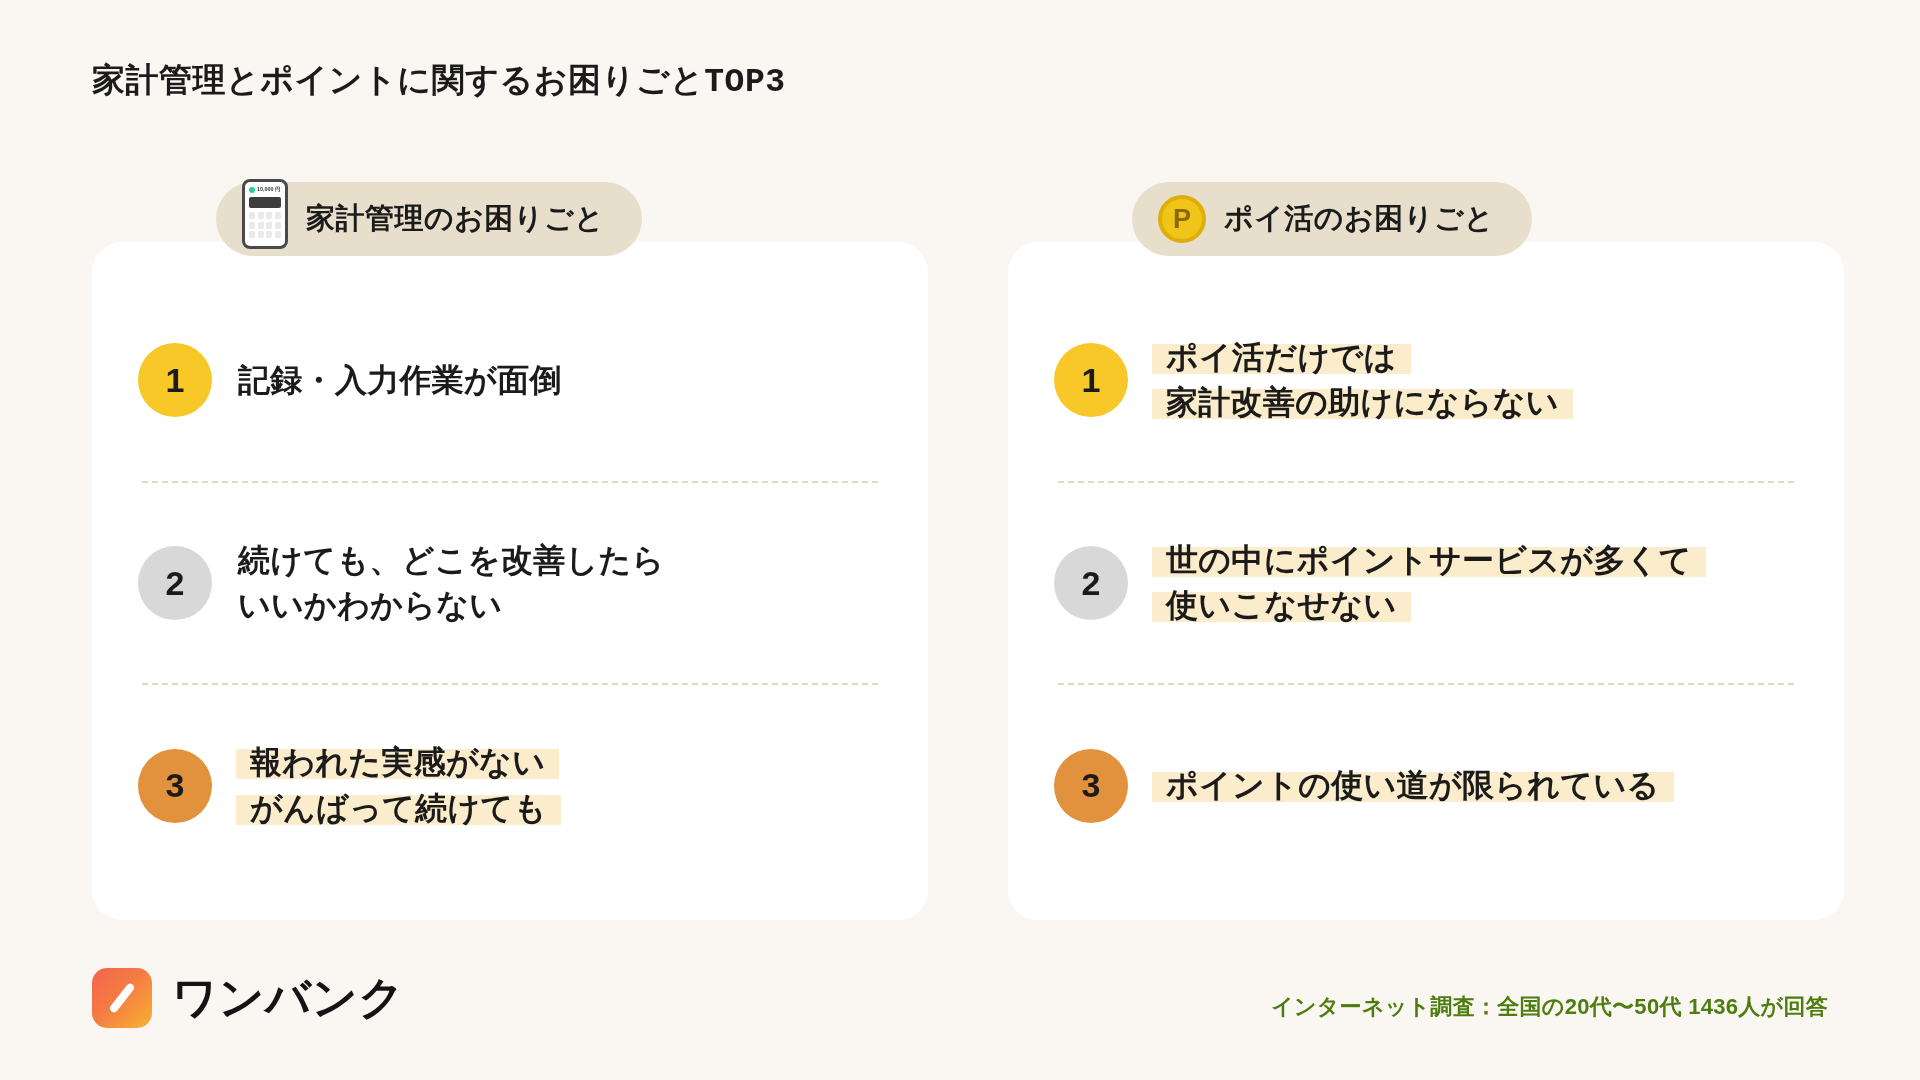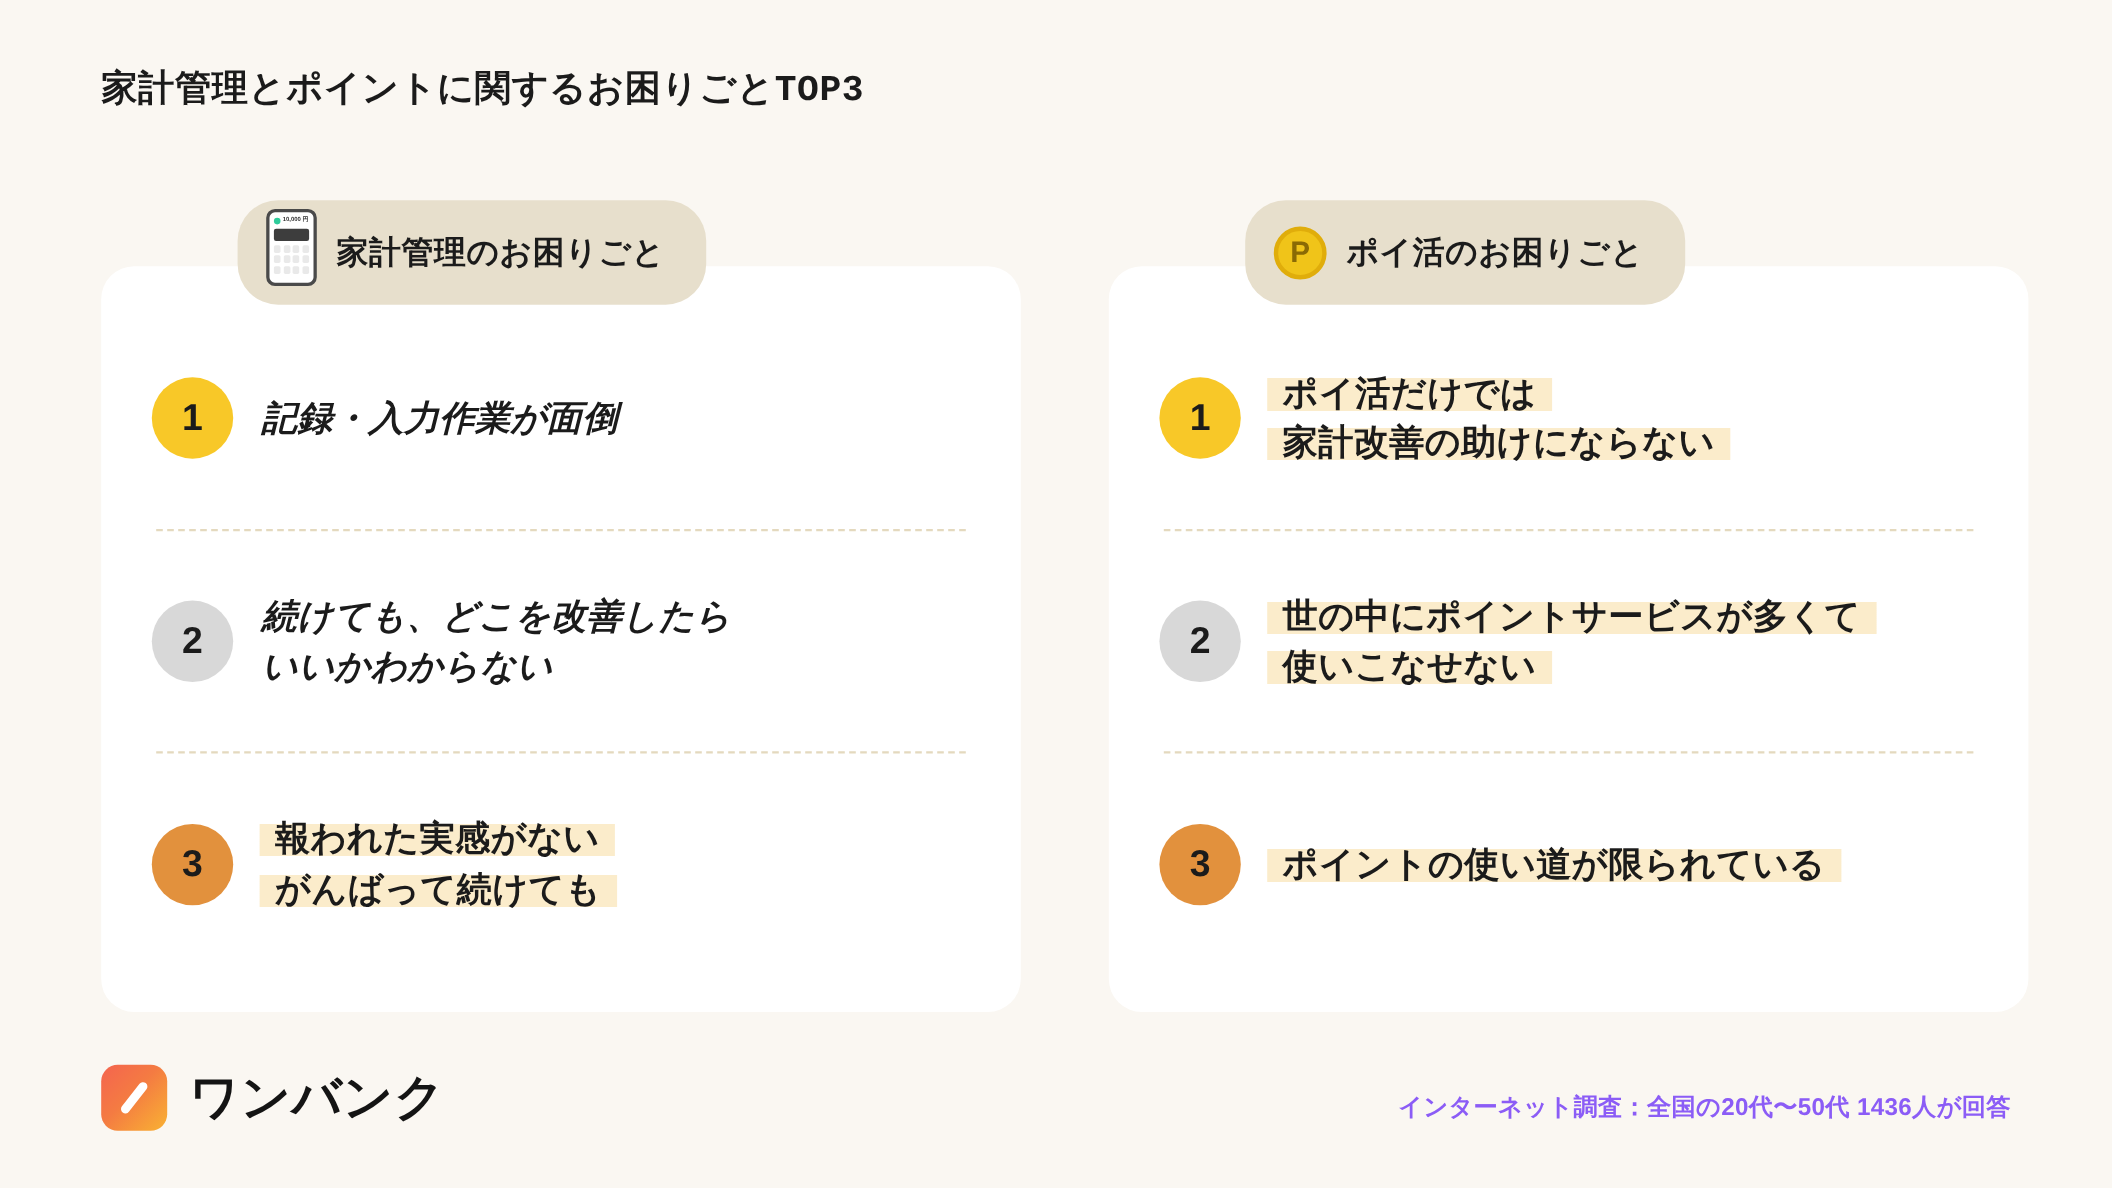--- a/index.html
+++ b/index.html
@@ -36,21 +36,21 @@
     height: 678px;
     background: #ffffff;
     border-radius: 30px;
   }
   #card-left  { left: 92px; }
   #card-right { left: 1008px; }
 
   .card-header {
     position: absolute;
     top: -60px;
-    height: 95px;
+    height: 74px;
     background: #e7dfcc;
     border-radius: 37px;
     display: flex;
     align-items: center;
     padding: 0 38px 0 26px;
     box-sizing: border-box;
     z-index: 3;
   }
   #header-left  { left: 124px; }
   #header-right { left: 124px; }
@@ -175,21 +175,21 @@
     font-weight: bold;
     color: #1b1b1b;
     line-height: 1.42;
     letter-spacing: 0.3px;
   }
   .item-text .line { display: block; }
   .item-text .line > span.hl {
     background: linear-gradient(transparent 14%, #fbeccb 14%, #fbeccb 96%, transparent 96%);
     padding: 0 14px;
   }
-  .item-text .line > span.plain { padding: 0 2px; font-style: italic; }
+  .item-text .line > span.plain { padding: 0 2px; }
 
   .divider {
     height: 0;
     border-top: 2px dashed #e4d9be;
     flex: 0 0 auto;
     margin: 0 4px;
   }
 
   
   #footer-logo {
@@ -221,21 +221,21 @@
     margin-left: 20px;
     letter-spacing: 0.5px;
     white-space: nowrap;
   }
   #survey-note {
     position: absolute;
     right: 92px;
     top: 992px;
     font-size: 22px;
     font-weight: bold;
-    color: #8b5cf6;
+    color: #4d7c0f;
     white-space: nowrap;
     letter-spacing: 0.3px;
   }
 </style>
 </head>
 <body>
 
 <div id="page-title">家計管理とポイントに関するお困りごとTOP3</div>
 
 <div class="card" id="card-left">

